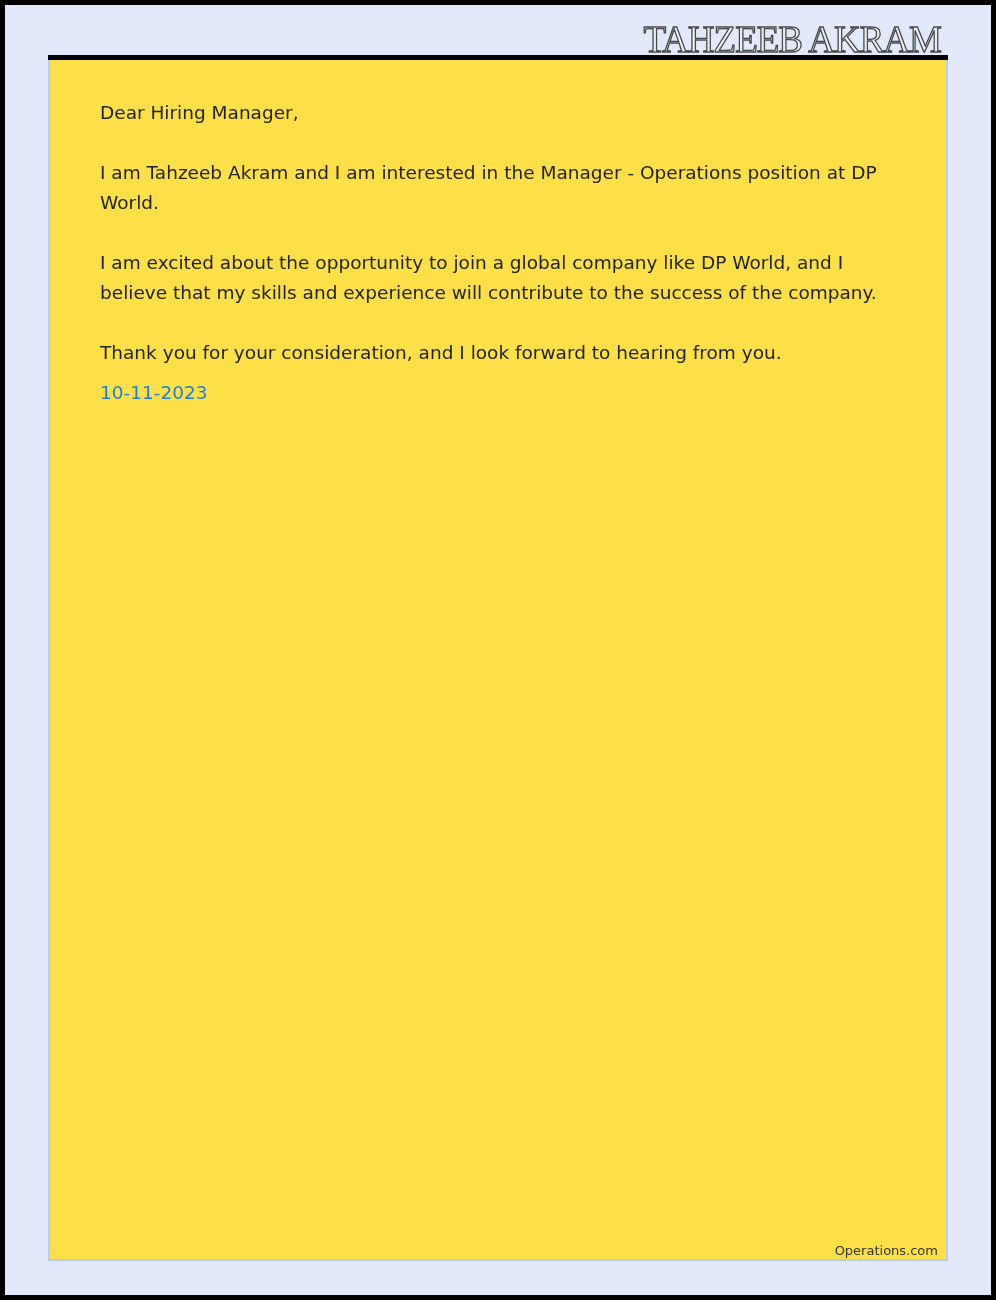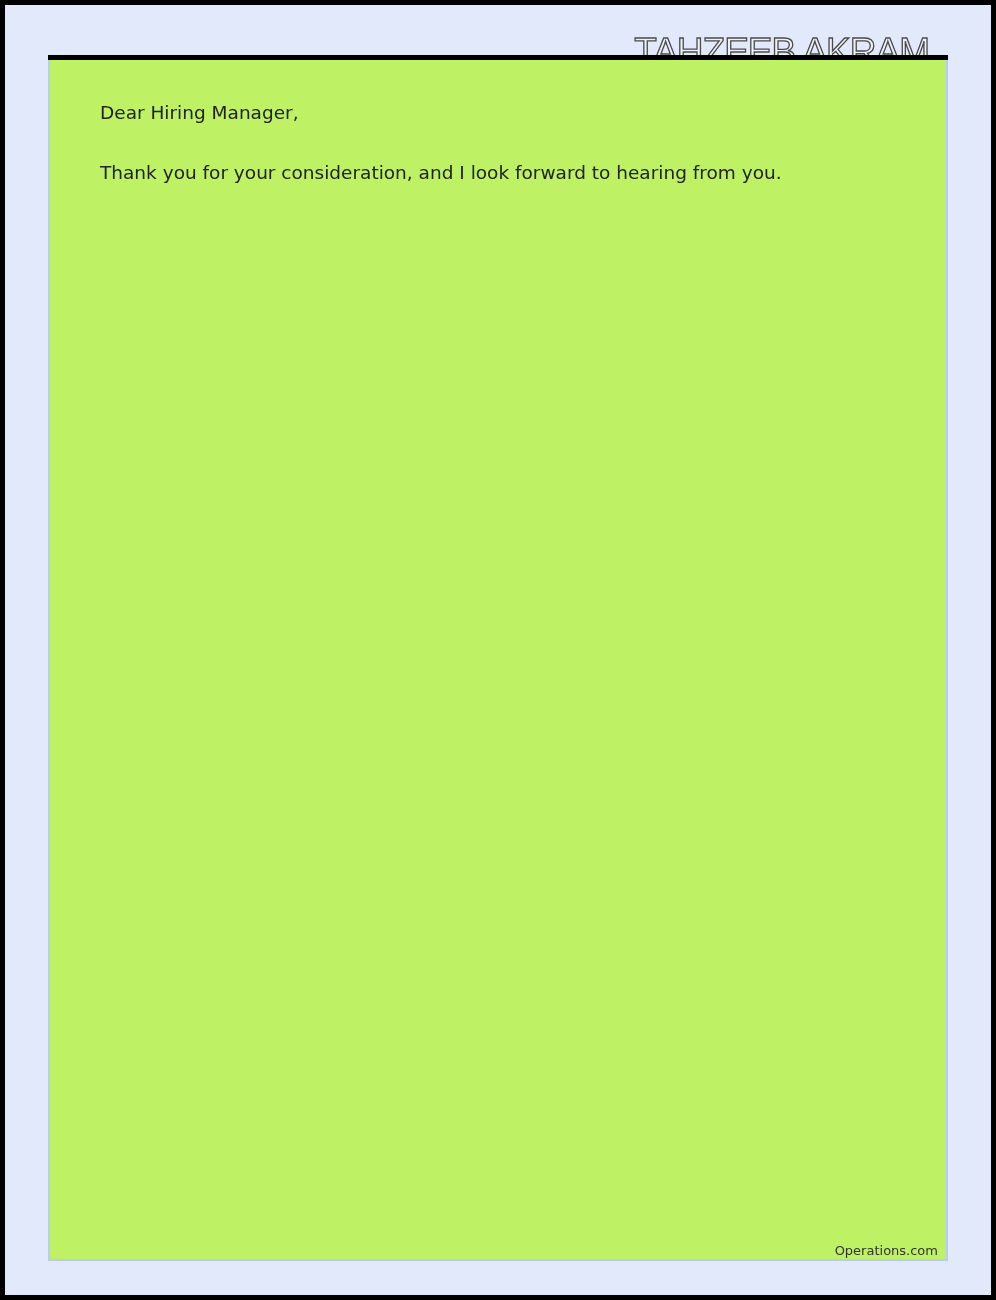--- a/index.html
+++ b/index.html
@@ -4,32 +4,32 @@
 <style>
   html, body { margin:0; padding:0; }
   body {
     width:996px; height:1300px; box-sizing:border-box;
     border:5px solid #000; background:#e1e9fb;
     position:relative; overflow:hidden;
     font-family:"DejaVu Sans", sans-serif;
   }
   .name {
     position:absolute; right:50px; top:12px;
-    font-family:Liberation Sans, sans-serif;
+    font-family:Liberation Serif, serif;
     font-size:37px; letter-spacing:-1px;
     color:#eef1f8;
     -webkit-text-stroke:1.3px #4a4a4a;
-    line-height:46px; margin:12px; font-weight:normal;
+    line-height:46px; margin:0; font-weight:normal;
   }
   .topbar {
     position:absolute; left:43px; top:50px; width:900px; height:5px; background:#000;
   }
   .page {
     position:absolute; left:43px; top:55px; width:896px; height:1199px;
-    background:#bef264; border:2px solid #b7cbf3; border-top:none;
+    background:#fde047; border:2px solid #b7cbf3; border-top:none;
   }
   .letter {
     position:absolute; left:50px; top:38px; width:790px;
     font-size:18.5px; line-height:30px; color:#222;
   }
   .letter p { margin:0 0 30px 0; }
   .letter p.thanks { margin-bottom:10px; }
   .date { color:#1a7fe0; }
   .footer {
     position:absolute; right:8px; bottom:0px;
@@ -38,16 +38,19 @@
 </style>
 </head>
 <body>
 
 <h1 class="name">TAHZEEB AKRAM</h1>
 <div class="topbar"></div>
 
 <div class="page">
   <div class="letter">
     <p>Dear Hiring Manager,</p>
+    <p>I am Tahzeeb Akram and I am interested in the Manager - Operations position at DP World.</p>
+    <p>I am excited about the opportunity to join a global company like DP World, and I believe that my skills and experience will contribute to the success of the company.</p>
     <p class="thanks">Thank you for your consideration, and I look forward to hearing from you.</p>
+    <div class="date">10-11-2023</div>
   </div>
   <div class="footer">Operations.com</div>
 </div>
 
 </body></html>

